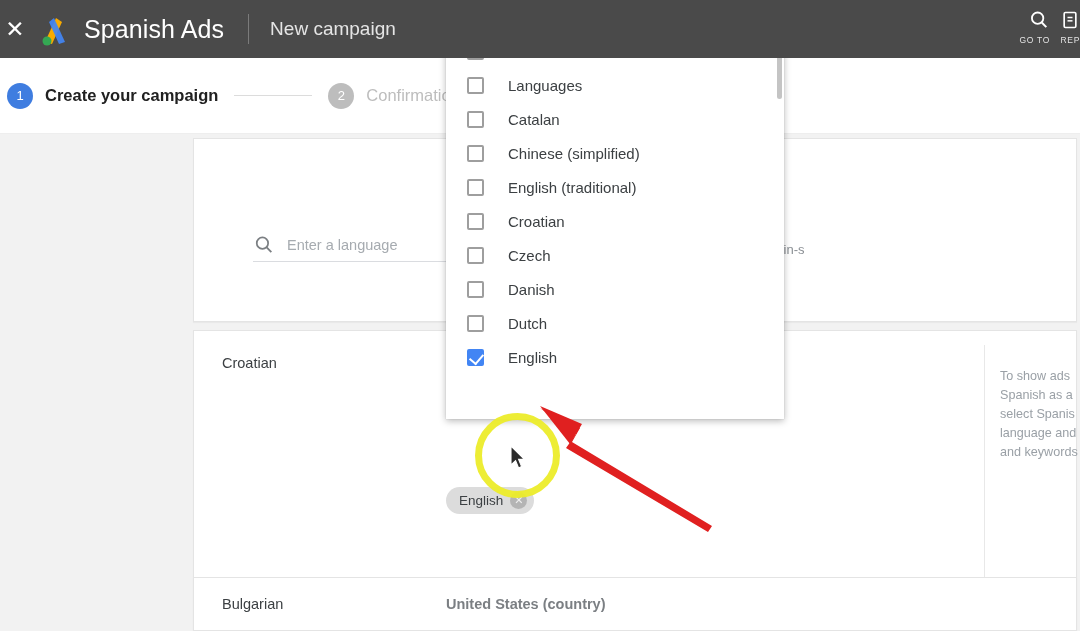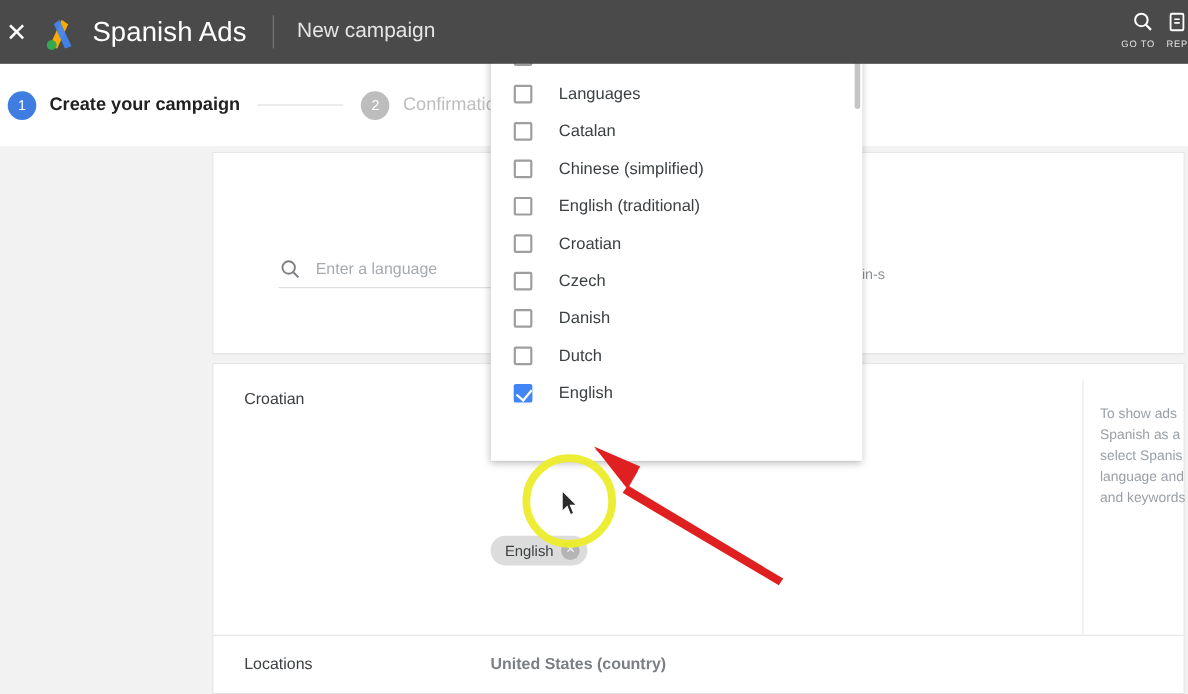--- a/index.html
+++ b/index.html
@@ -213,21 +213,21 @@
 
       <div class="help-divider" style="left:790px; top:14px; height:330px;"></div>
       <div class="help-text" style="left:806px; top:36px; white-space:pre-line;">To show ads
 Spanish as a
 select Spanis
 language and
 and keywords</div>
     </div>
 
     <div class="card" id="card-locations">
-      <div class="card-label" style="left:28px; top:18px;">Locations</div>
+      <div class="card-label" style="left:28px; top:18px;">Bulgarian</div>
       <div class="card-value" style="left:252px; top:18px;">United States (country)</div>
     </div>
   </div>
 
   <div class="lang-field">
     <svg class="s-icon" viewBox="0 0 24 24">
       <circle cx="10.3" cy="10" r="6.2" fill="none" stroke="#7b7f83" stroke-width="1.9"></circle>
       <line x1="14.9" y1="14.7" x2="20" y2="19.8" stroke="#7b7f83" stroke-width="2"></line>
     </svg>
     <input class="lang-input" type="text" placeholder="Enter a language" style="">

